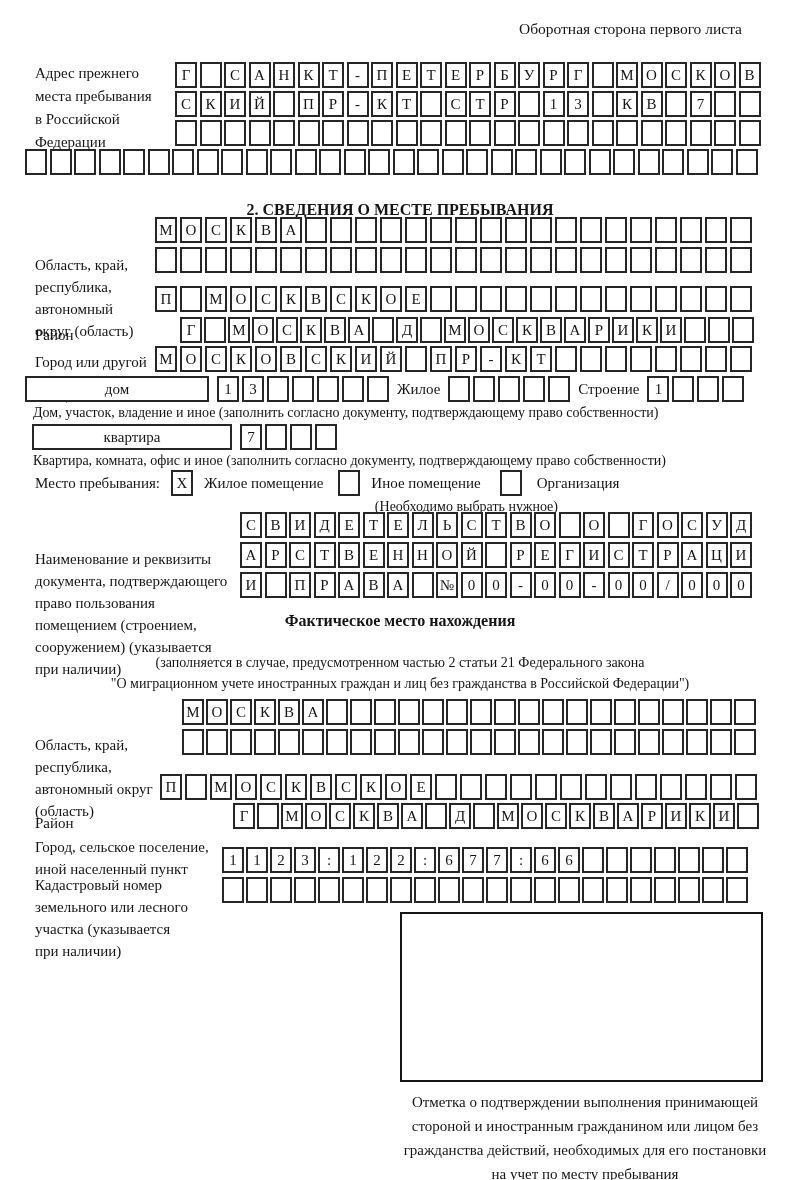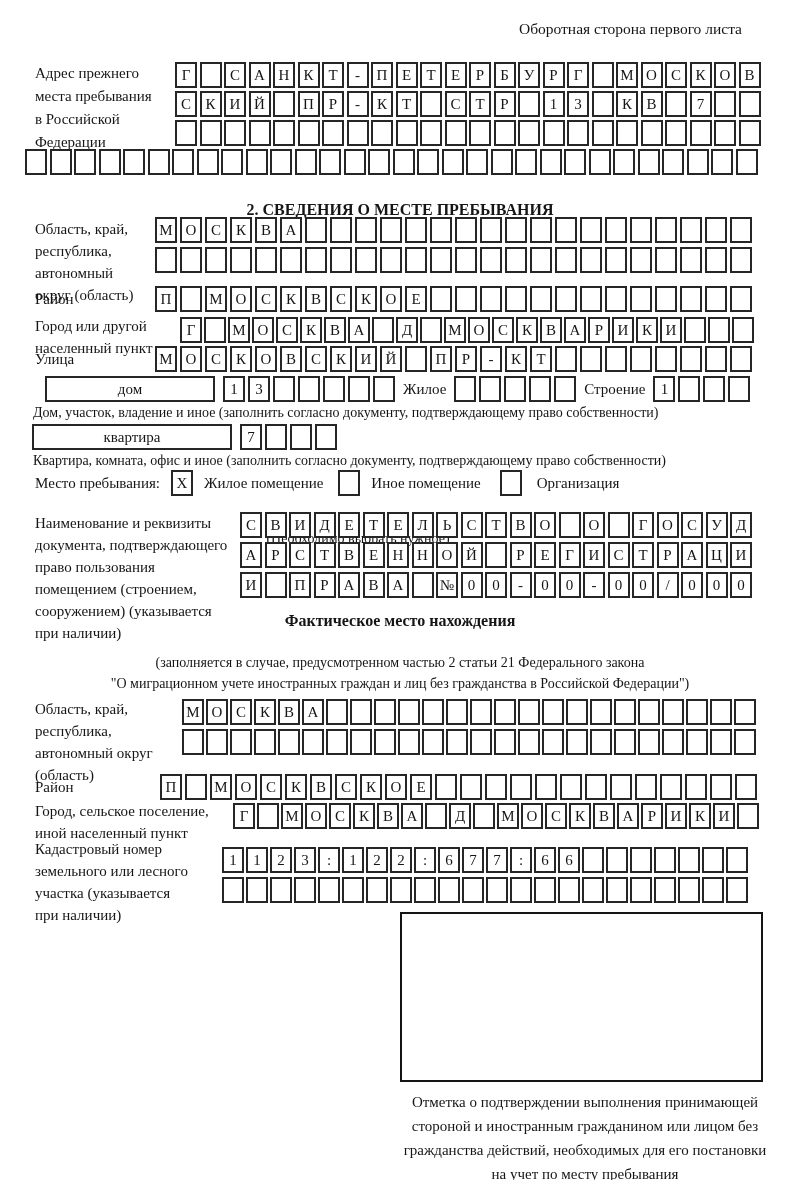--- a/index.html
+++ b/index.html
@@ -1,20 +1,20 @@
 <!DOCTYPE html>
 <html><head>
 <meta charset="utf-8">
 <style>
   html,body{margin:0;padding:0;background:#fff;}
   .page{position:relative;width:800px;height:1180px;background:#ffffff;
         font-family:"Liberation Serif",serif;color:#151515;overflow:hidden;}
   .hnote{position:absolute;top:20px;right:58px;font-size:15.5px;}
   .lbl{position:absolute;font-size:15px;line-height:23px;}
-  .lbl22{position:absolute;font-size:15px;line-height:22px;}
+  .lbl22{position:absolute;font-size:15px;line-height:22px;margin-top:36px;}
   .cellrow{position:absolute;display:flex;column-gap:3px;}
   .g25{column-gap:2.5px;}
   .g2{column-gap:2px;}
   .cell{box-sizing:content-box;width:18px;height:22px;border:2px solid #262626;
         display:flex;align-items:center;justify-content:center;
         font-size:15px;line-height:1;background:#fff;}
   .note{position:absolute;font-size:14px;}
   .ctr{left:0;width:800px;text-align:center;}
   .title{position:absolute;left:0;width:800px;text-align:center;font-weight:bold;font-size:16px;}
   .boxfield{box-sizing:border-box;border:2px solid #262626;height:26px;display:flex;
@@ -294,21 +294,21 @@
       <span class="cell"></span>
       <span class="cell"></span>
       <span class="cell"></span>
       <span class="cell"></span>
       <span class="cell"></span>
       <span class="cell"></span>
       <span class="cell"></span>
     </div>
 
   <div class="flexrow" style="left:25px;top:376px;column-gap:8px;">
-    <div class="boxfield" style="width:170px;margin-left:20px;">дом</div>
+    <div class="boxfield" style="width:184px;">дом</div>
     <div class="inlinecells">
         <span class="cell">1</span>
         <span class="cell">3</span>
         <span class="cell"></span>
         <span class="cell"></span>
         <span class="cell"></span>
         <span class="cell"></span>
         <span class="cell"></span>
       </div>
     <span class="rowlabel">Жилое</span>
@@ -342,21 +342,21 @@
 
   <div class="flexrow" style="left:35px;top:470px;column-gap:11px;">
     <span class="rowlabel">Место пребывания:</span>
     <span class="cbox">X</span>
     <span class="rowlabel">Жилое помещение</span>
     <span class="cbox" style="margin-left:4px;"></span>
     <span class="rowlabel">Иное помещение</span>
     <span class="cbox" style="margin-left:8px;"></span>
     <span class="rowlabel" style="margin-left:4px;">Организация</span>
   </div>
-  <div class="note" style="left:158px;top:499px;width:400px;text-align:center;margin-top:32px;">(Необходимо выбрать нужное)</div>
+  <div class="note" style="left:158px;top:499px;width:400px;text-align:right;">(Необходимо выбрать нужное)</div>
 
   <div class="lbl22" style="left:35px;top:512px;width:200px;">
     <div>Наименование и реквизиты</div>
     <div>документа, подтверждающего</div>
     <div>право пользования</div>
     <div>помещением (строением,</div>
     <div>сооружением) (указывается</div>
     <div>при наличии)</div>
   </div>
   <div class="cellrow g25" style="left:240px;top:512px;">

